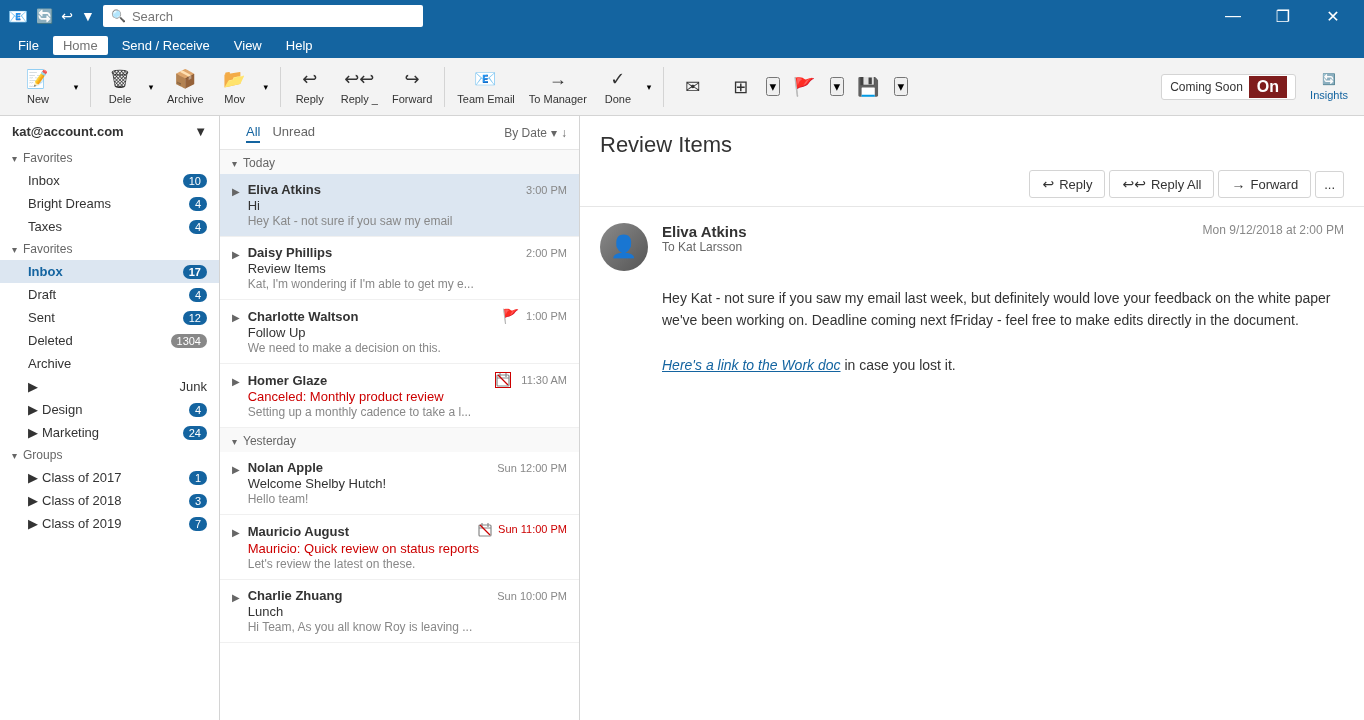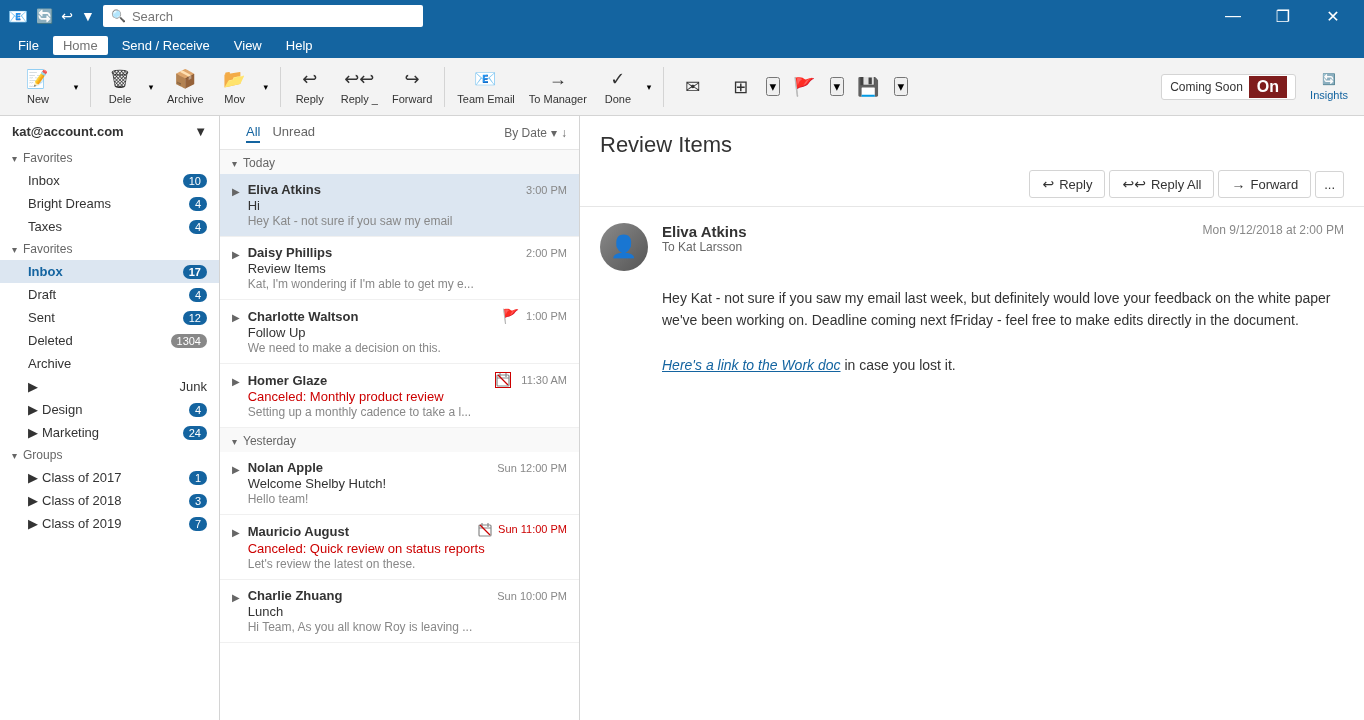--- a/index.html
+++ b/index.html
@@ -550,21 +550,21 @@
                     <rect x="1" y="2" width="12" height="11" rx="1" fill="none" stroke="#888" stroke-width="1.2"></rect>
                     <line x1="4" y1="0" x2="4" y2="4" stroke="#888" stroke-width="1.2"></line>
                     <line x1="10" y1="0" x2="10" y2="4" stroke="#888" stroke-width="1.2"></line>
                     <line x1="1" y1="5" x2="13" y2="5" stroke="#888" stroke-width="1"></line>
                     <line x1="2" y1="2" x2="12" y2="12" stroke="#c00" stroke-width="1.2"></line>
                   </svg>
               </span>
               <span class="email-time red">Sun 11:00 PM</span>
             </span>
           </div>
-          <div class="email-subject red">Canceled: Quick review on status reports</div>
+          <div class="email-subject red">Mauricio: Quick review on status reports</div>
           <div class="email-preview">Let's review the latest on these.</div>
         </div>
       </div>
 
       <div class="email-item">
         <span class="expand-arrow">▶</span>
         <div class="email-item-content">
           <div class="email-item-row1">
             <span class="email-sender">Charlie Zhuang</span>
             <span class="email-time">Sun 10:00 PM</span>

